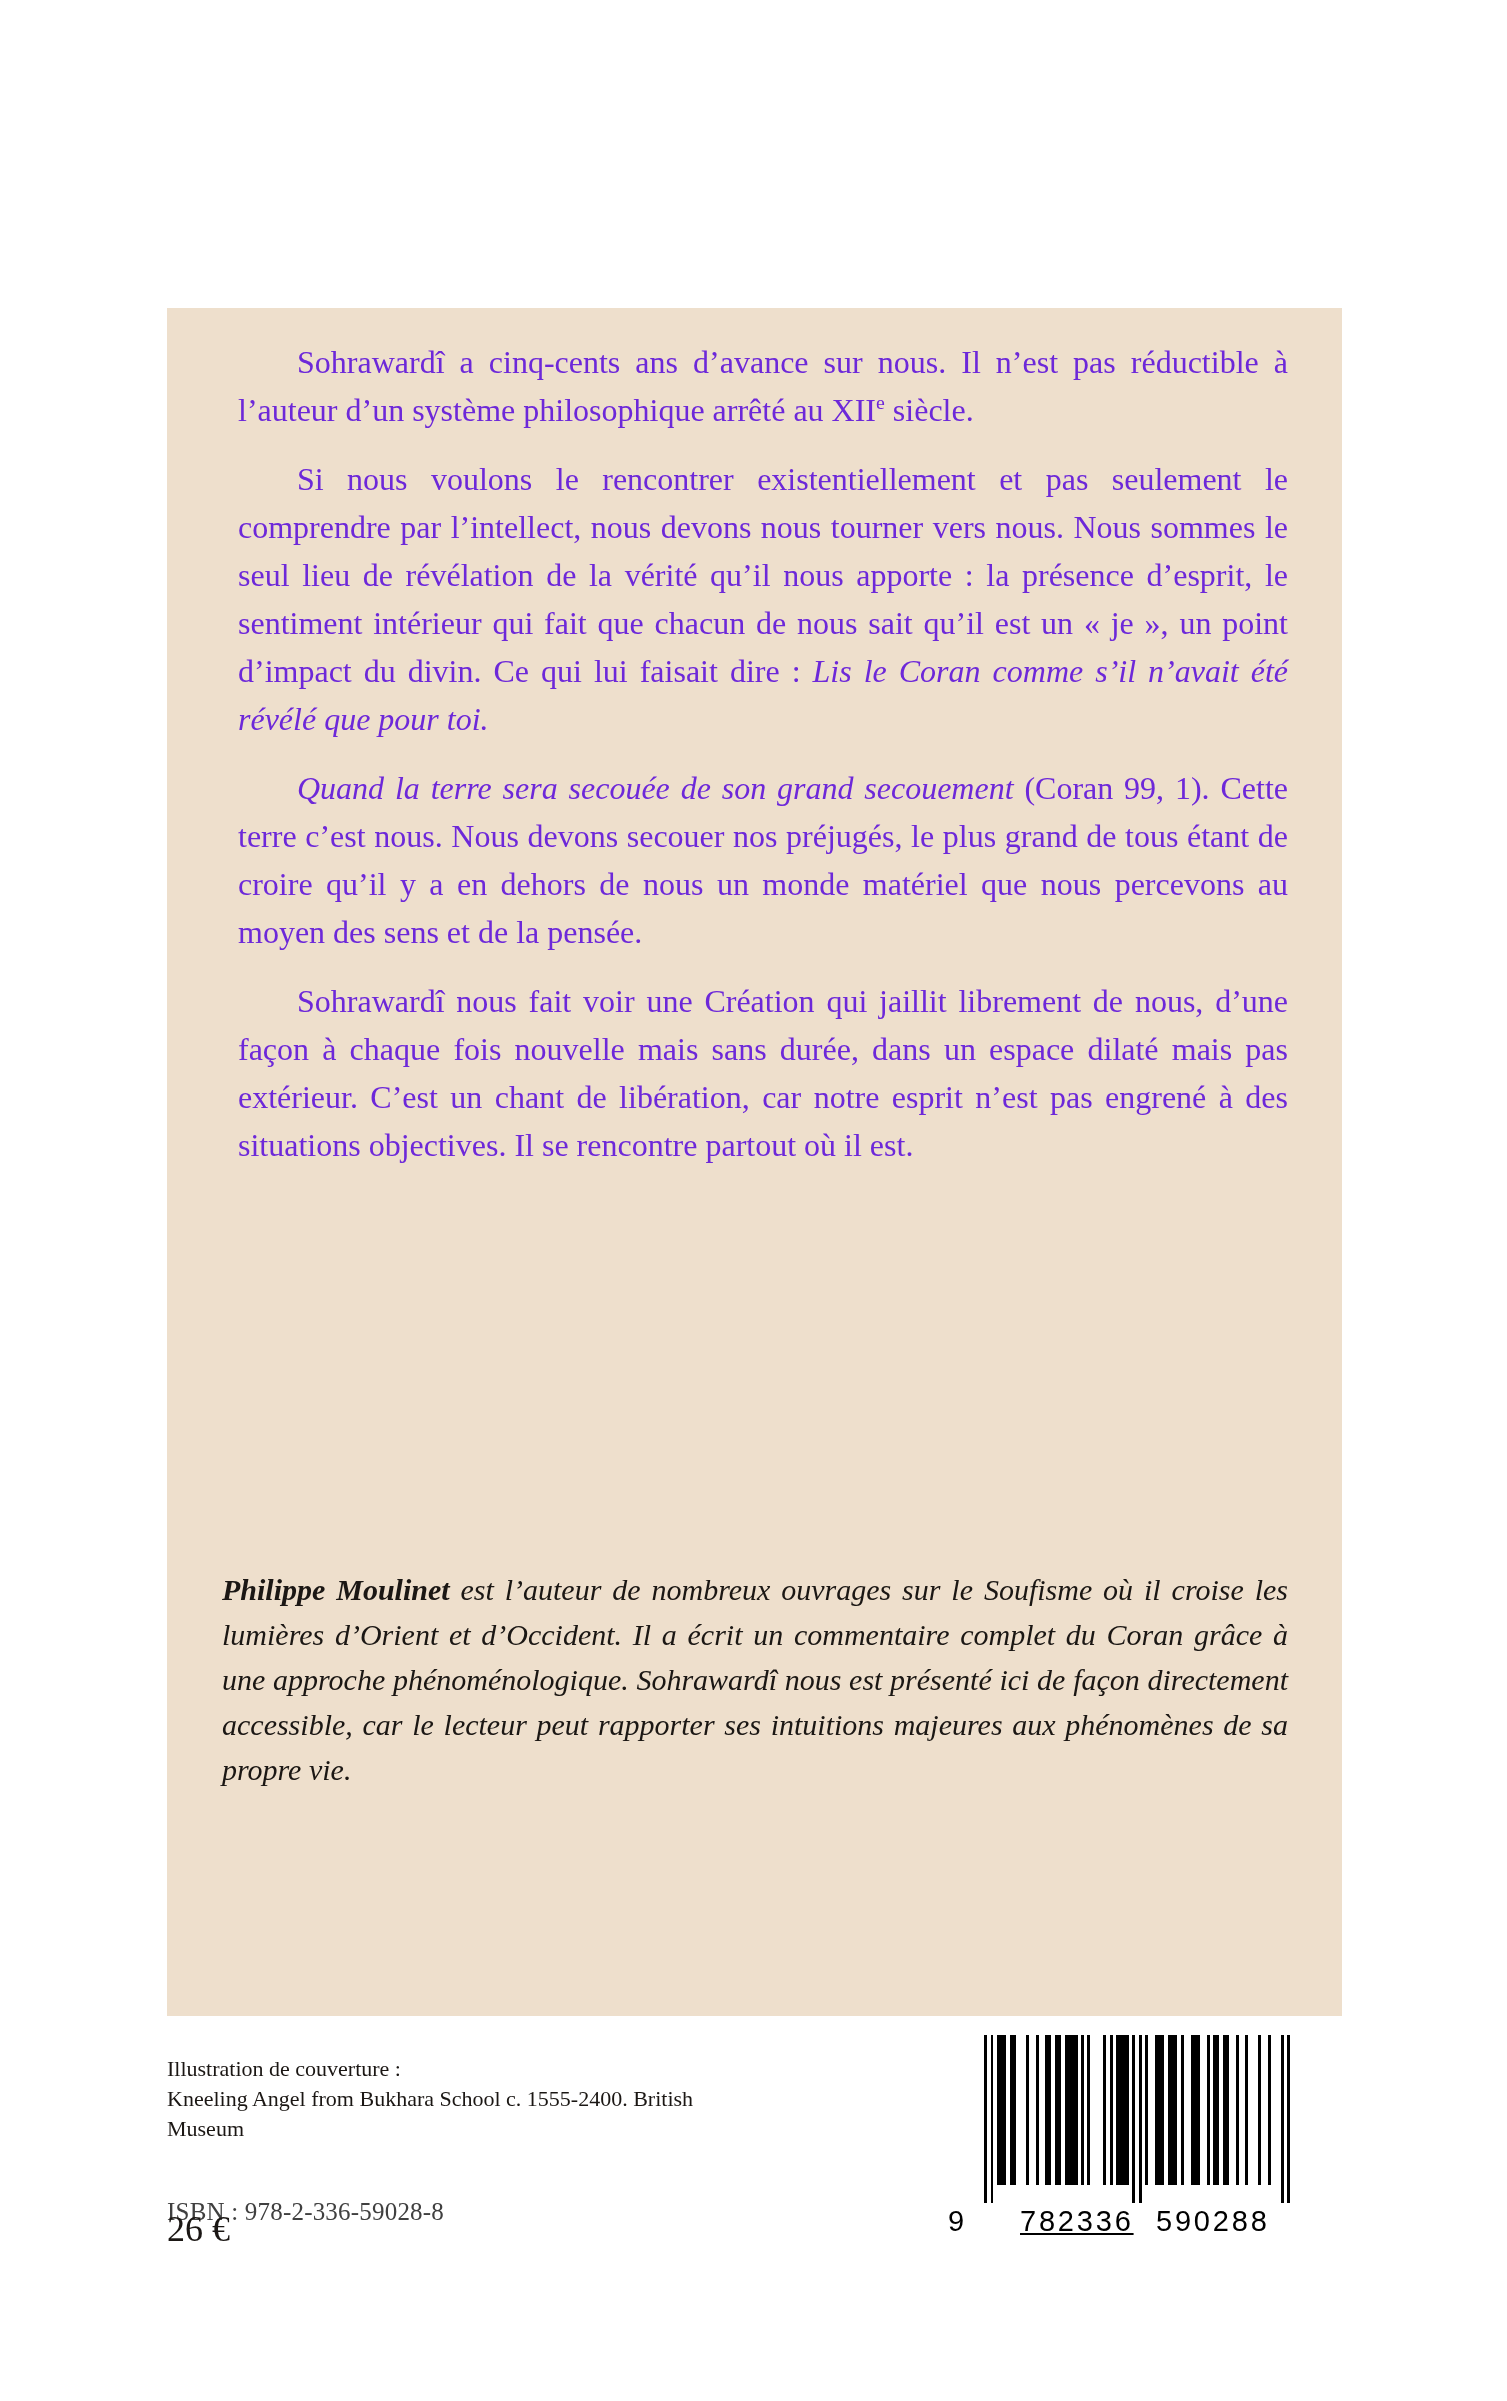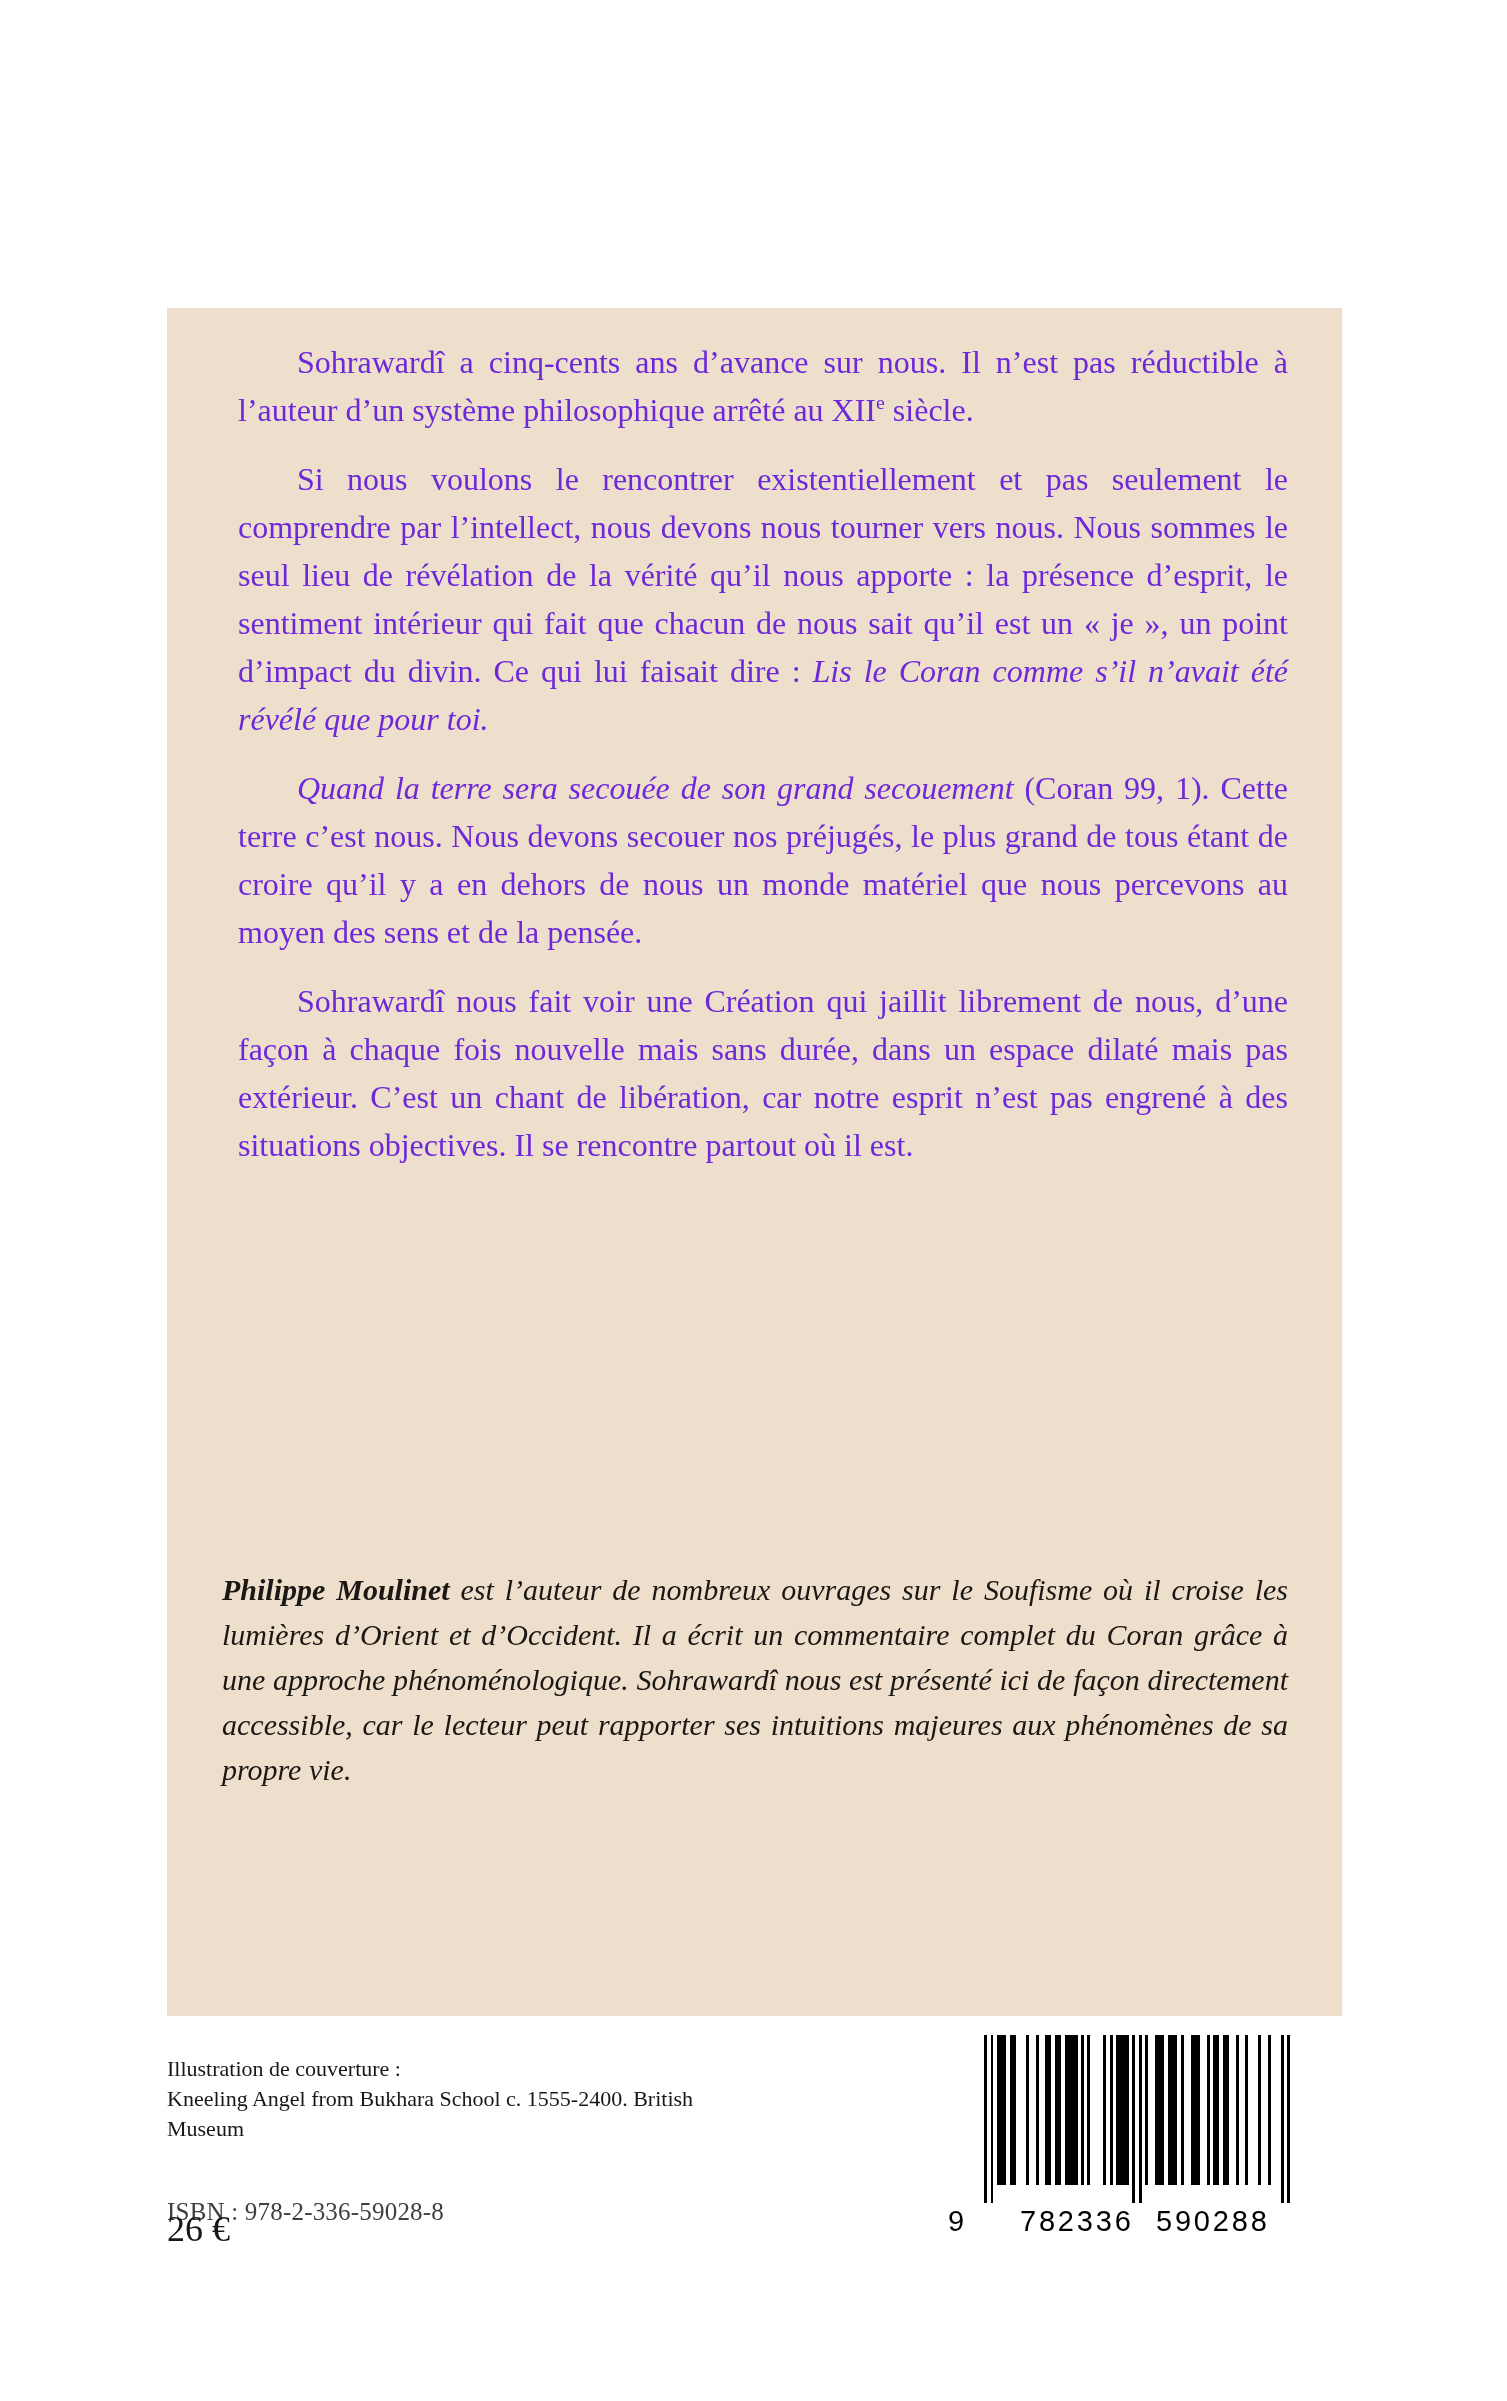--- a/index.html
+++ b/index.html
@@ -143,21 +143,21 @@
     top: 170px;
     left: 0;
     width: 344px;
     height: 34px;
     font-family: "Liberation Sans", "DejaVu Sans", sans-serif;
     font-size: 29px;
     color: #000;
   }
   .bc-digits span { position: absolute; top: 0; }
   .bc-left   { left: 1.9px; }
-  .bc-mid    { left: 74px; letter-spacing: 2.8px; }
+  .bc-mid    { left: 74px; letter-spacing: 2.8px; text-decoration: underline; }
   .bc-right  { left: 210px; letter-spacing: 2.8px; }
 </style>
 </head>
 <body>
 
 <div class="title-block">
 </div>
 
 <div class="blurb-panel">
 

